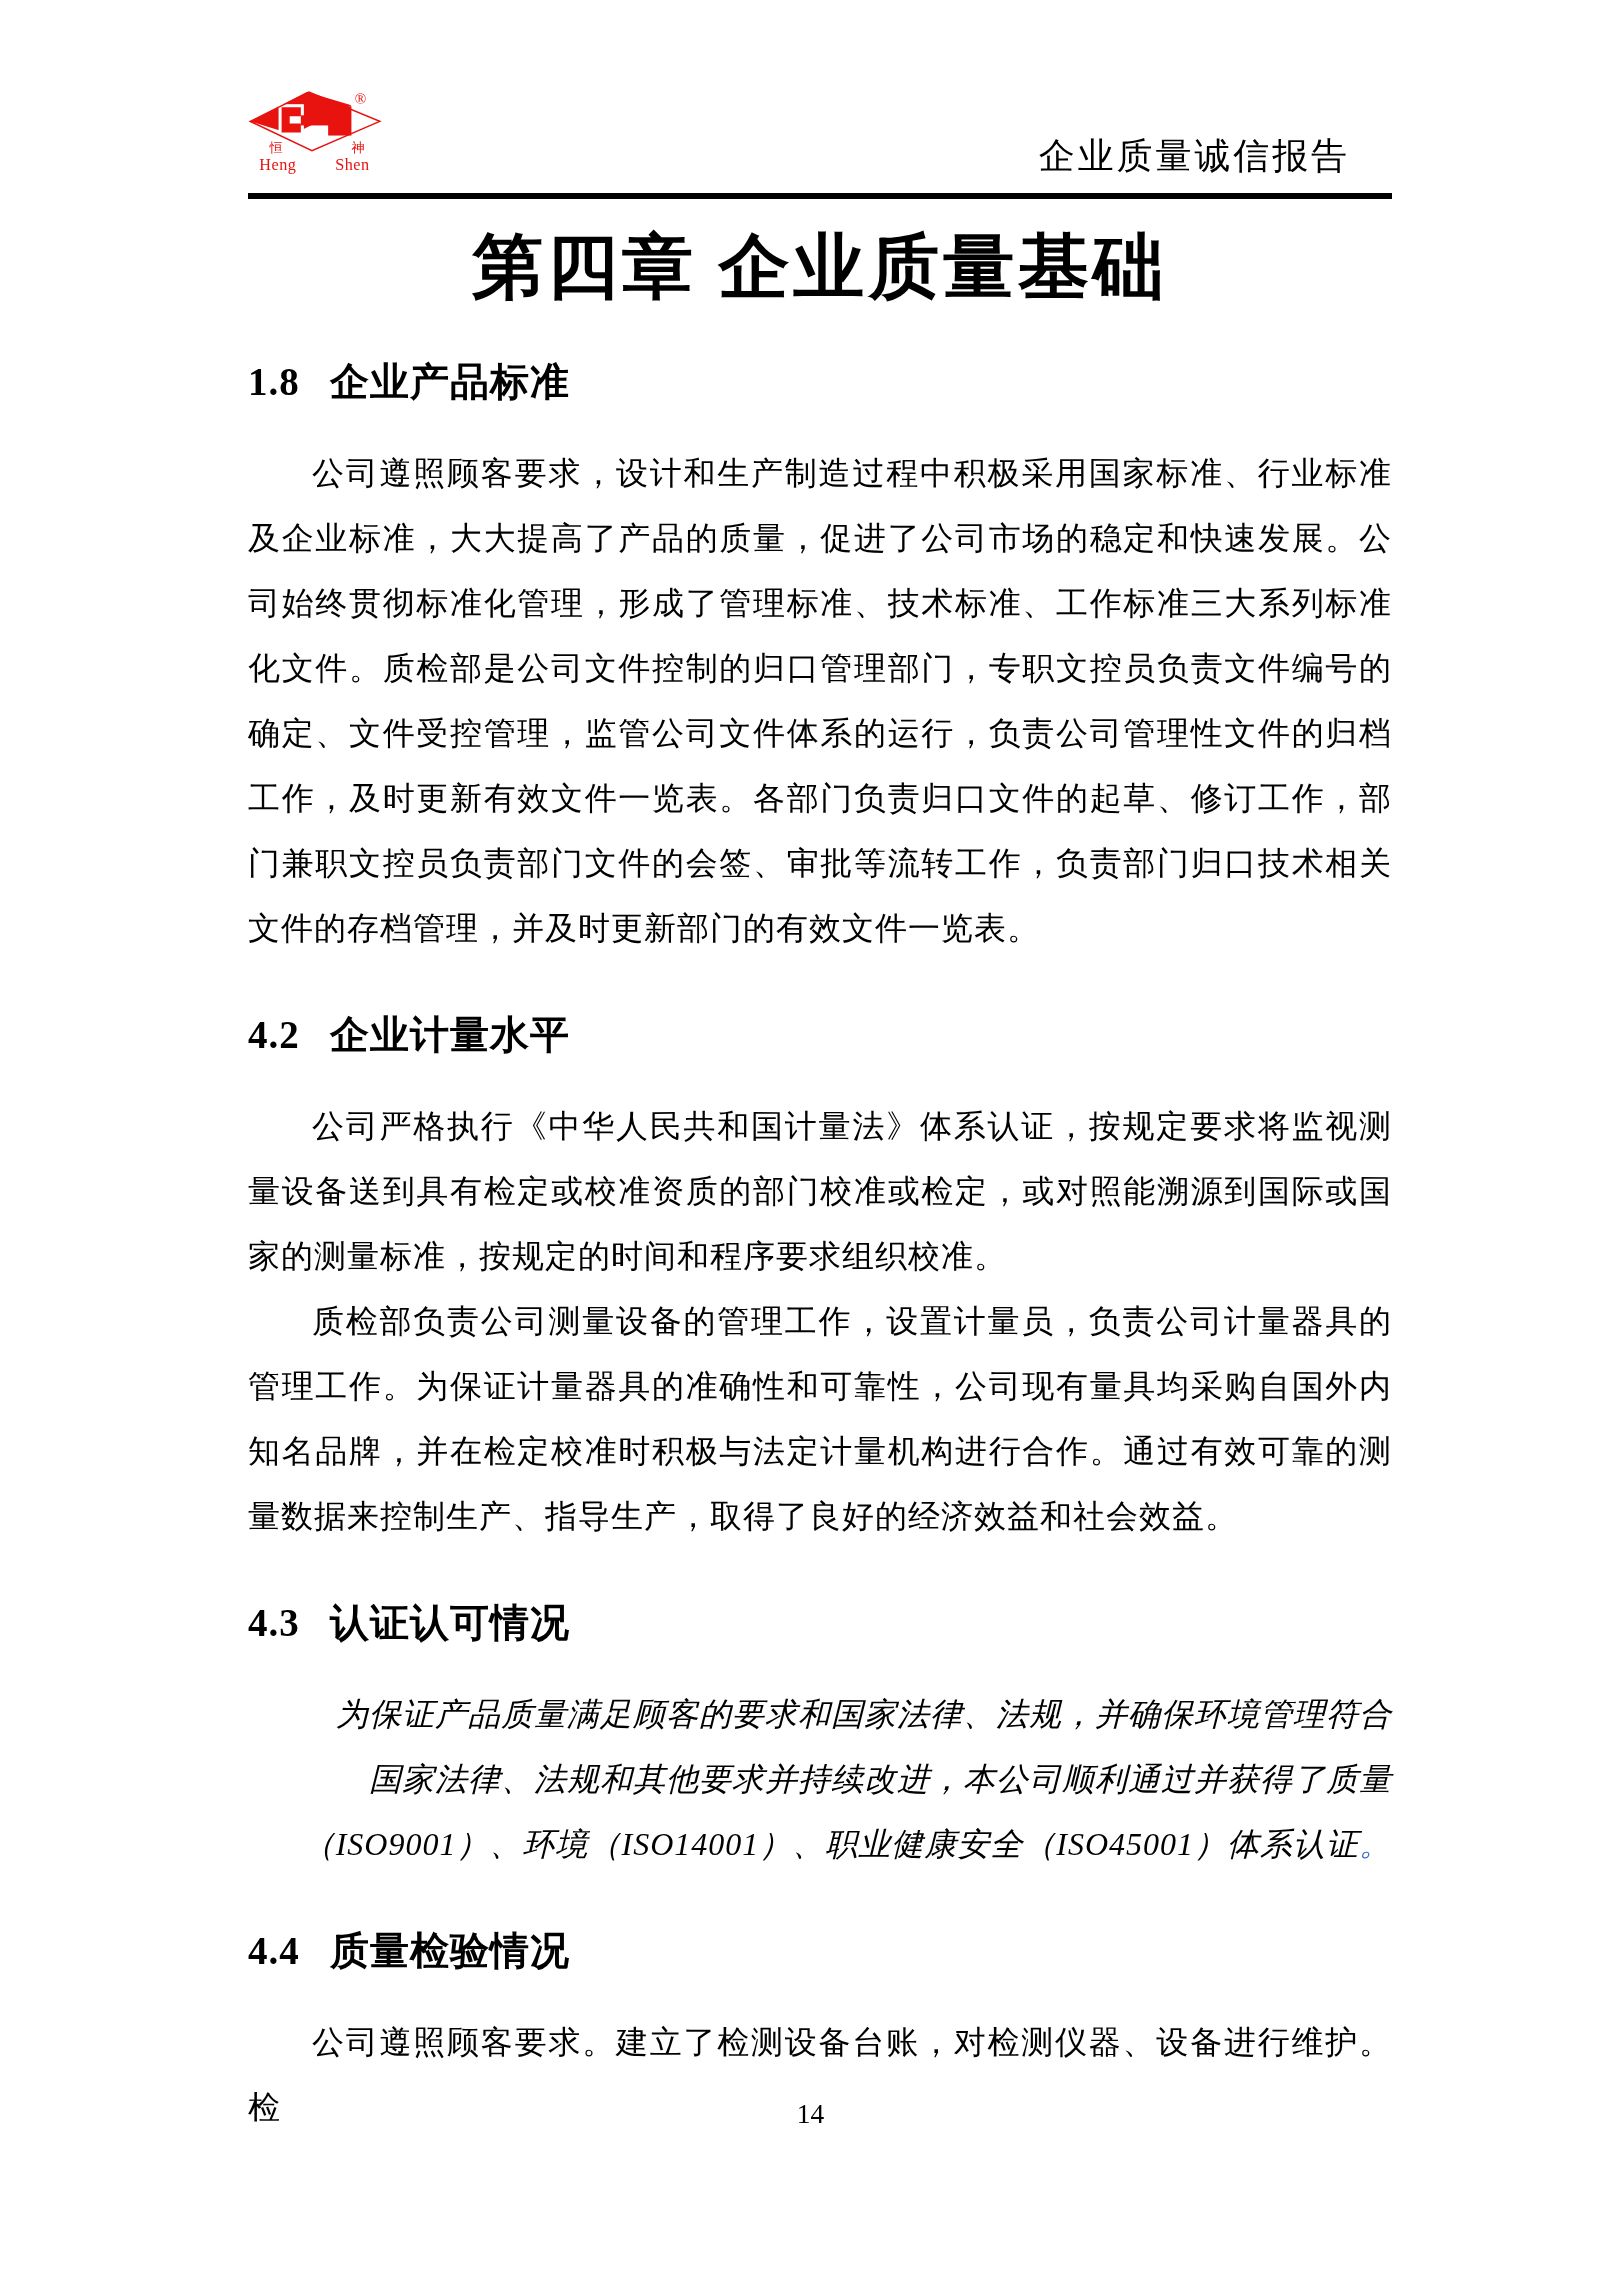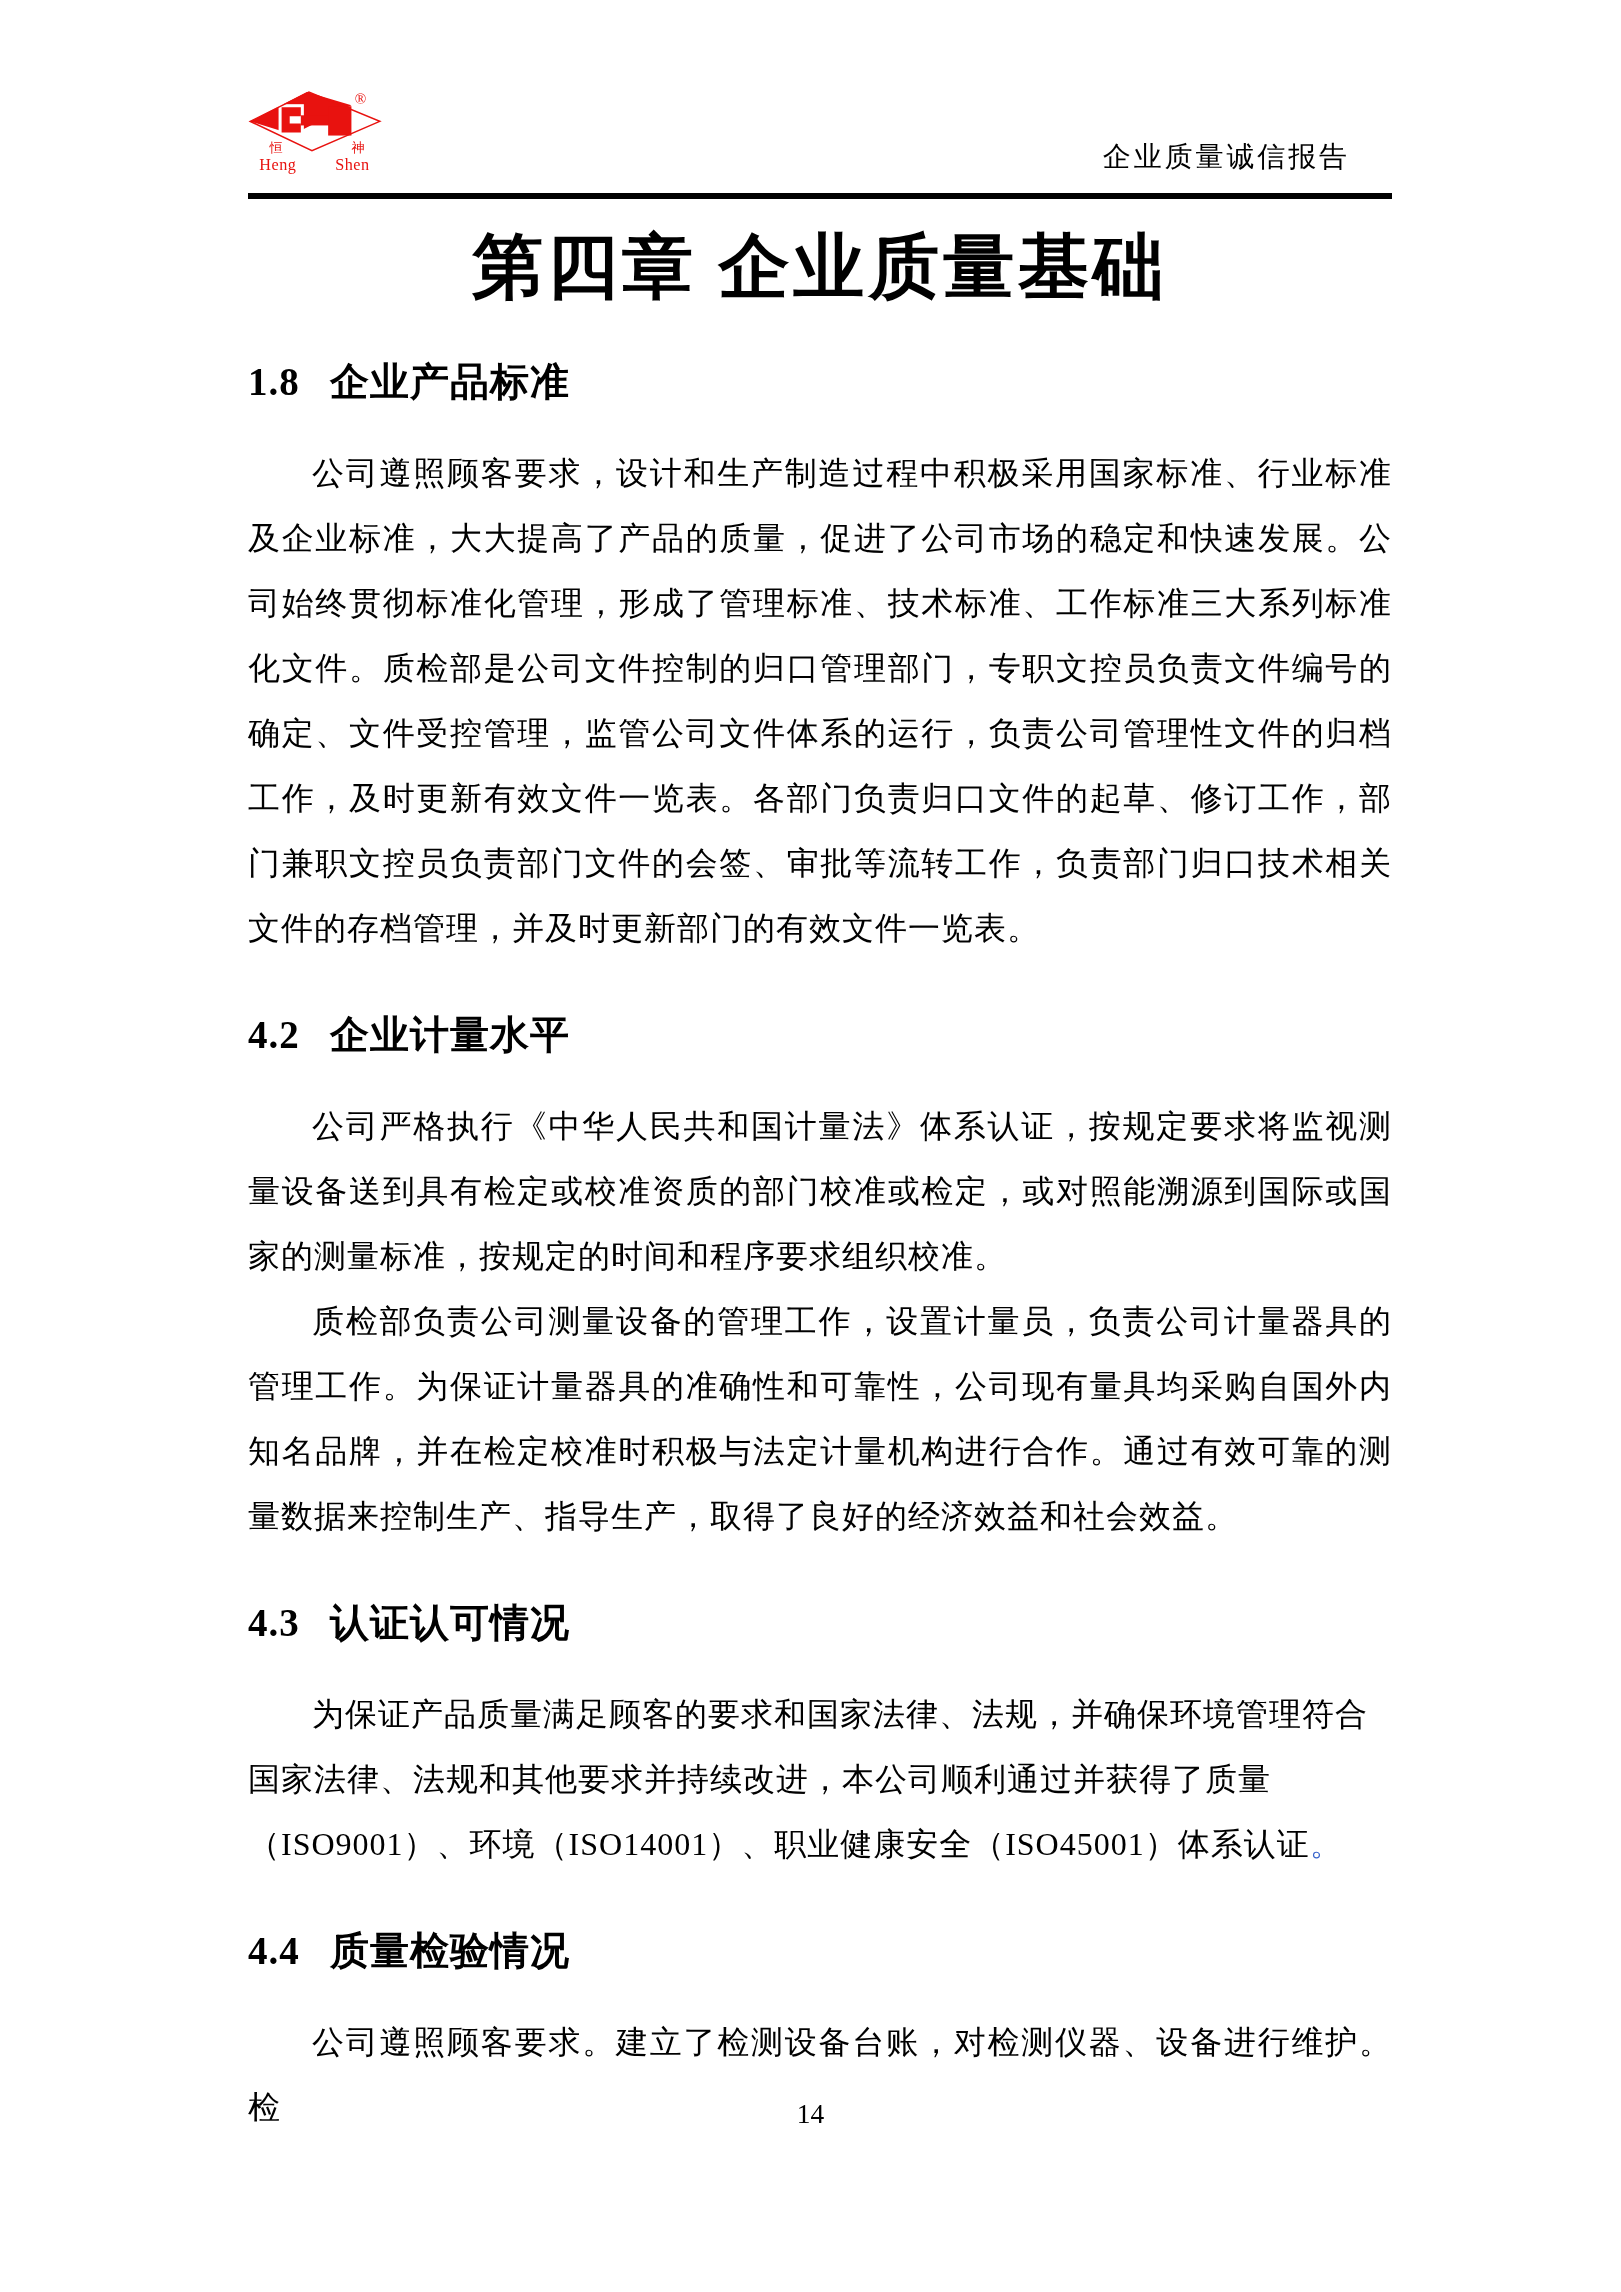--- a/index.html
+++ b/index.html
@@ -7,42 +7,42 @@
     width:1621px;height:2293px;background:#ffffff;position:relative;
     font-family:"Liberation Serif","DejaVu Serif",serif;color:#000;
     overflow:hidden;
   }
   .page{position:absolute;inset:0;}
 
   
   .logo{position:absolute;left:247px;top:88px;width:137px;height:86px;}
   .doc-title{
     position:absolute;top:137px;right:271px;
-    font-size:28px;line-height:39px;color:#000;letter-spacing:2.9px;
+    font-size:36px;line-height:39px;color:#000;letter-spacing:2.9px;
   }
   .header-rule{
     position:absolute;left:248px;top:193px;width:1144px;height:5.9px;background:#000;
   }
 
   
   .content{position:absolute;left:248px;top:210px;width:1144px;}
   .chapter-title{
     margin:15.7px 0 0 0;text-align:center;
     font-size:71px;line-height:82px;font-weight:bold;letter-spacing:3.9px;
   }
   h2.sec-heading{
     font-size:39px;line-height:49px;font-weight:bold;
     margin:49px 0 35px 0;letter-spacing:1px;
   }
   h2.sec-heading .sec-title{margin-left:19.6px;}
   p.body-para{
     margin:0;font-size:32px;line-height:65px;
     text-align:justify;text-indent:2em;letter-spacing:1px;
   }
-  p.body-para.no-justify{text-align:left;}
+  p.body-para.no-justify{text-align:right;font-style:italic;}
   .trailing-period{color:#3a66cc;}
 
   
   .page-footer{position:absolute;left:0;top:2099px;width:100%;text-align:center;}
   .page-number{font-size:27.4px;display:inline-block;}
 
   svg text{font-family:"Liberation Serif","DejaVu Serif",serif;}
 </style>
 </head>
 <body>

